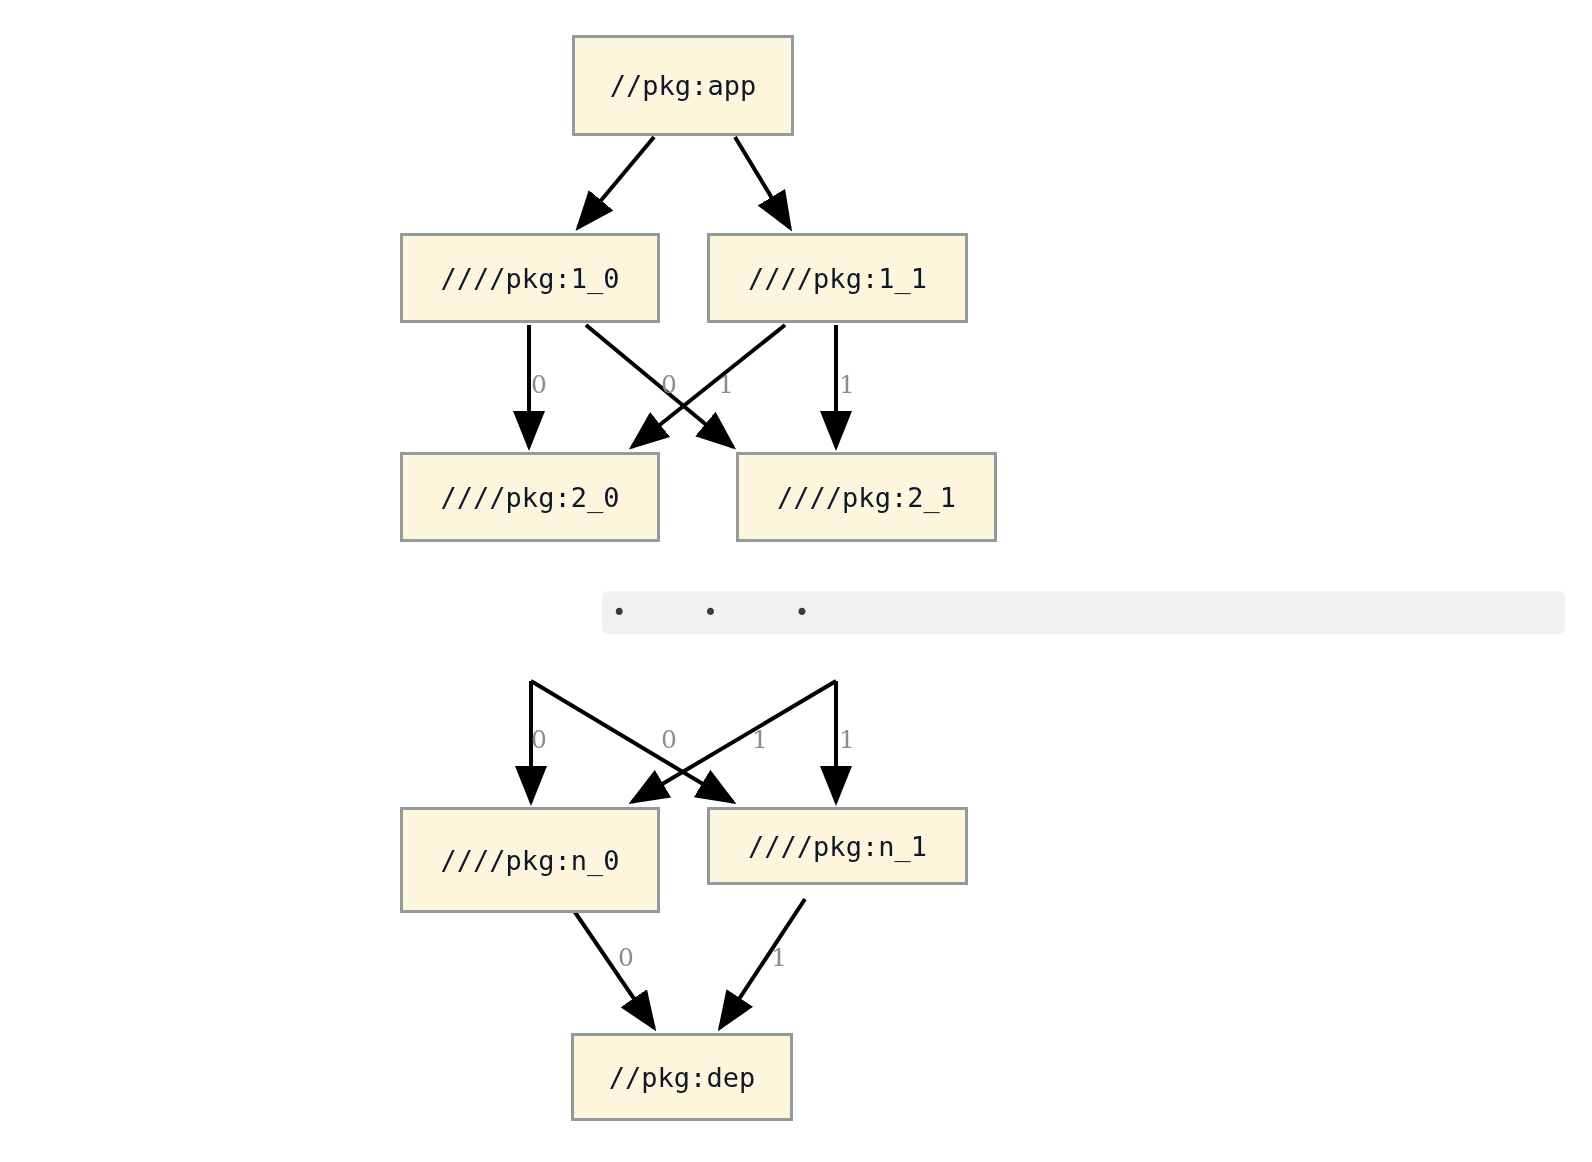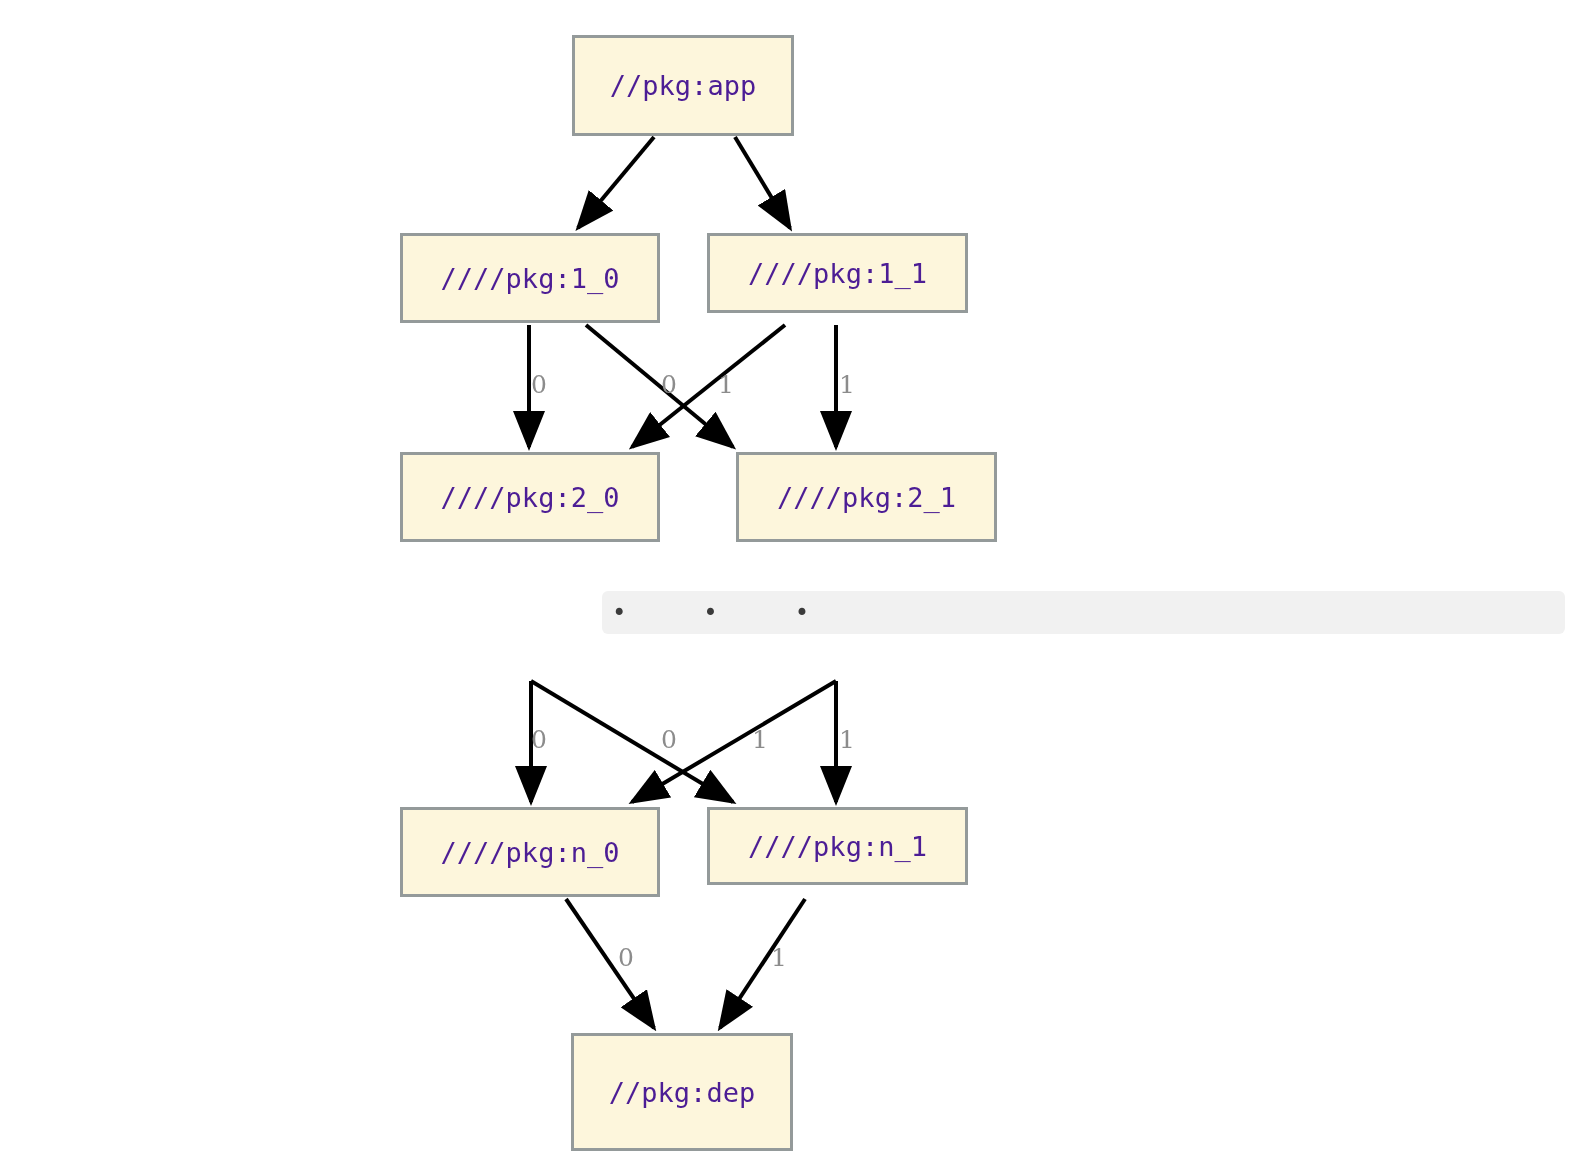--- a/index.html
+++ b/index.html
@@ -29,21 +29,21 @@
     box-sizing: border-box;
     background: #fdf6dc;
     border: 3px solid #949a9a;
     display: flex;
     align-items: center;
     justify-content: center;
   }
   .node-label {
     font-family: "DejaVu Sans Mono", "Liberation Mono", monospace;
     font-size: 27px;
-    color: #4c1d95;
+    color: #0f172a;
     letter-spacing: 0px;
     white-space: pre;
   }
   .ellipsis-band {
     position: absolute;
     background: #f1f1f1;
     border-radius: 6px;
     display: flex;
     align-items: center;
   }
@@ -92,36 +92,36 @@
       </g>
   </svg>
 
   <div id="nodes-group">
       <div class="node-box" style="left: 572px; top: 35px; width: 222px; height: 101px; background: rgb(253, 246, 220); border-color: rgb(148, 154, 154);">
         <span class="node-label">//pkg:app</span>
       </div>
       <div class="node-box" style="left: 400px; top: 233px; width: 260px; height: 90px; background: rgb(253, 246, 220); border-color: rgb(148, 154, 154); text-align: center;">
         <span class="node-label">////pkg:1_0</span>
       </div>
-      <div class="node-box" style="left: 707px; top: 233px; width: 261px; height: 80px; background: rgb(253, 246, 220); border-color: rgb(148, 154, 154);">
+      <div class="node-box" style="left: 707px; top: 233px; width: 261px; height: 90px; background: rgb(253, 246, 220); border-color: rgb(148, 154, 154);">
         <span class="node-label">////pkg:1_1</span>
       </div>
       <div class="node-box" style="left: 400px; top: 452px; width: 260px; height: 90px; background: rgb(253, 246, 220); border-color: rgb(148, 154, 154);">
         <span class="node-label">////pkg:2_0</span>
       </div>
       <div class="node-box" style="left: 736px; top: 452px; width: 261px; height: 90px; background: rgb(253, 246, 220); border-color: rgb(148, 154, 154);">
         <span class="node-label">////pkg:2_1</span>
       </div>
-      <div class="node-box" style="left: 400px; top: 807px; width: 260px; height: 90px; background: rgb(253, 246, 220); border-color: rgb(148, 154, 154);">
+      <div class="node-box" style="left: 400px; top: 807px; width: 260px; height: 106px; background: rgb(253, 246, 220); border-color: rgb(148, 154, 154);">
         <span class="node-label">////pkg:n_0</span>
       </div>
       <div class="node-box" style="left: 707px; top: 807px; width: 261px; height: 78px; background: rgb(253, 246, 220); border-color: rgb(148, 154, 154);">
         <span class="node-label">////pkg:n_1</span>
       </div>
-      <div class="node-box" style="left: 571px; top: 1033px; width: 222px; height: 118px; background: rgb(253, 246, 220); border-color: rgb(148, 154, 154);">
+      <div class="node-box" style="left: 571px; top: 1033px; width: 222px; height: 88px; background: rgb(253, 246, 220); border-color: rgb(148, 154, 154);">
         <span class="node-label">//pkg:dep</span>
       </div>
     </div>
 
   <div class="ellipsis-band" style="left: 602px; top: 591px; width: 963px; height: 43px; background: rgb(241, 241, 241);">
     <span class="ellipsis-dots">•  •  •</span>
   </div>
 
   <div id="edge-labels-group">
       <span class="edge-label" style="left: 531px; top: 372px; color: rgb(140, 140, 140);">0</span>

